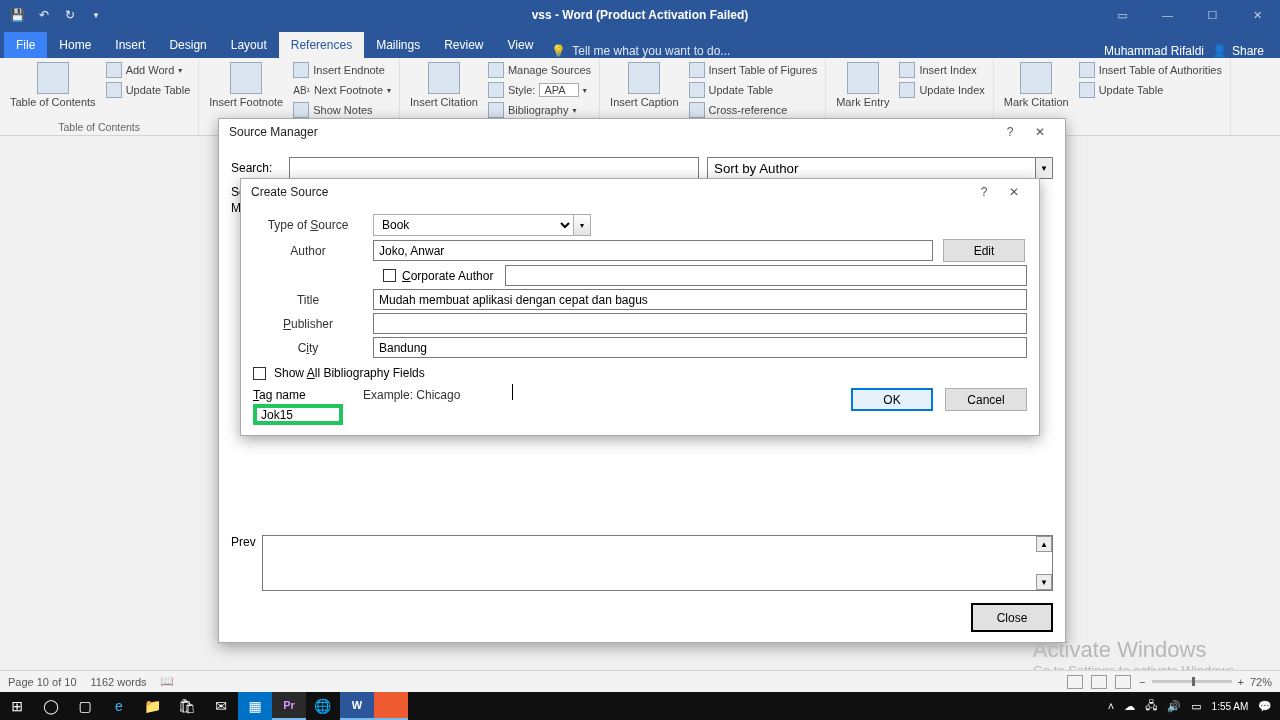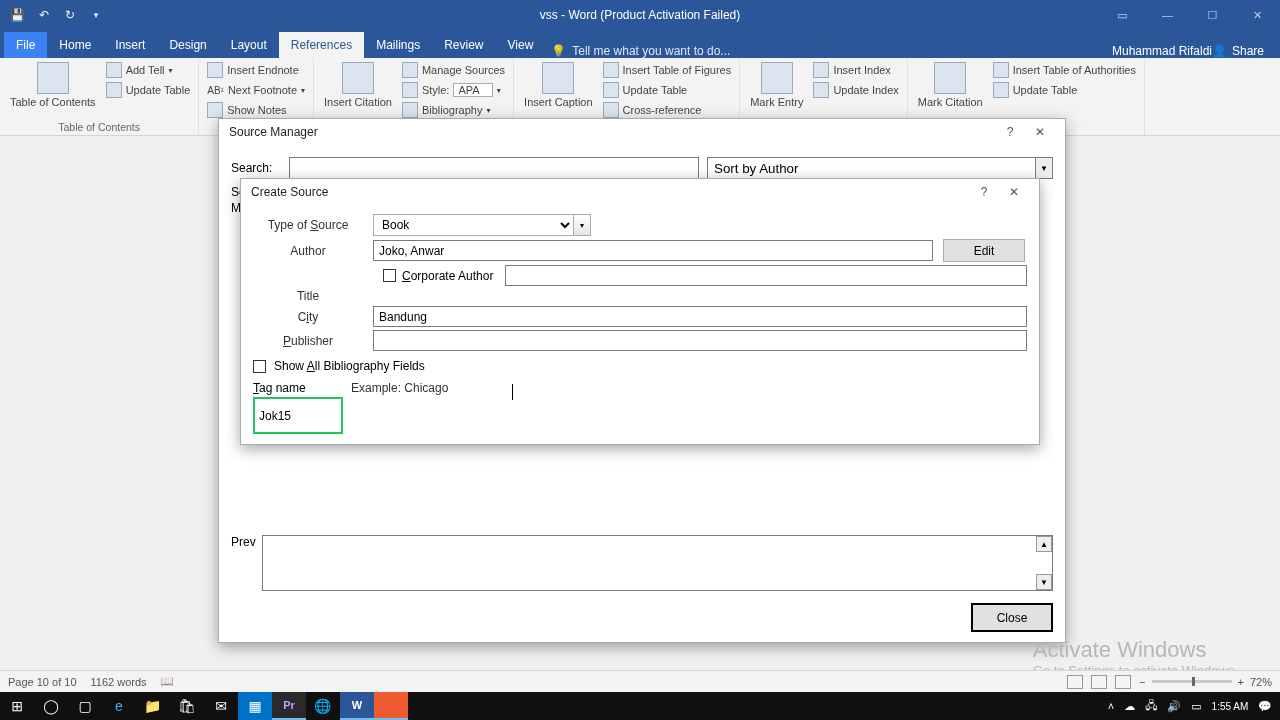--- a/index.html
+++ b/index.html
@@ -2,31 +2,31 @@
 <html><head>
 <meta charset="utf-8">
 <style>
 * { box-sizing: border-box; margin: 0; padding: 0; font-family: "Segoe UI", Tahoma, sans-serif; }
 body { width: 1280px; height: 720px; overflow: hidden; background: #fff; position: relative; }
 
 
 .titlebar { height: 30px; background: #2b579a; display: flex; align-items: center; color: #fff; font-size: 12px; position: relative; }
 .titlebar .qat { display: flex; gap: 2px; padding: 0 6px; }
 .titlebar .qat span { width: 24px; height: 24px; display: inline-flex; align-items: center; justify-content: center; opacity: .9; cursor: default; }
-.titlebar .title { position: absolute; left: 50%; transform: translateX(-50%); }
+.titlebar .title { position: absolute; left: 50%; transform: translateX(-50%); font-weight: bold; }
 .titlebar .winbtns { margin-left: auto; display: flex; }
 .titlebar .winbtns span { width: 45px; height: 30px; display: inline-flex; align-items: center; justify-content: center; font-size: 11px; opacity:.7;}
 
 
 .tabs { height: 28px; background: #2b579a; display: flex; align-items: flex-end; padding: 0 4px; color: #fff; font-size: 12px; }
 .tabs .tab { padding: 6px 12px; cursor: default; }
 .tabs .tab.active { background: #f3f3f3; color: #2b579a; }
 .tabs .tab.file { background: #3b82f6; color:#fff; }
 .tabs .tellme { margin-left: 6px; display: flex; align-items: center; gap: 6px; opacity:.85; }
-.tabs .right { margin-left: auto; display: flex; align-items: center; gap: 0; padding: 0 12px; justify-content: space-between; }
+.tabs .right { margin-left: auto; display: flex; align-items: center; gap: 8px; padding: 0 12px; justify-content: space-between; }
 .tabs .share { display: flex; align-items: center; gap: 5px; }
 
 
 .ribbon { height: 78px; background: #f3f3f3; border-bottom: 1px solid #d4d4d4; display: flex; font-size: 11px; color: #444; }
 .rgroup { border-right: 1px solid #e1e1e1; padding: 2px 6px; display: flex; flex-direction: column; }
 .rgroup .body { display: flex; gap: 4px; height: 62px; align-items: flex-start; }
 .rgroup .lbl { text-align: center; font-size: 10.5px; color: #666; margin-top: auto; }
 .rbtn { display: flex; flex-direction: column; align-items: center; padding: 2px 4px; gap: 2px; cursor: default;}
 .rbtn .ic { width: 24px; height: 24px; background: #dbe5f1; border: 1px solid #9ab; }
 .rbtn .ic.big { width: 32px; height: 32px; }
@@ -70,23 +70,23 @@
 #create-source .frow input[type=text] { height: 21px; border: 1px solid #7a7a7a; padding: 0 5px; font-size: 12px; }
 #create-source .frow input.long{flex:1;}
 #create-source .frow input.med{flex:1; max-width:560px;}
 #create-source select{height:22px;border:1px solid #adadad;border-right:none;font-size:12px;padding:0 4px;width:200px;background:#fff;}
 .selectwrap{display:flex;}
 .selectwrap .dd{width:18px;height:22px;border:1px solid #adadad;background:linear-gradient(#fff,#e4e4e4);display:flex;align-items:center;justify-content:center;font-size:8px;}
 .editbtn{width:82px;height:23px;border:1px solid #adadad;background:#e1e1e1;font-size:12px;margin-left:10px;}
 .corp-row{padding-left:130px;display:flex;align-items:center;gap:6px;margin:2px 0;}
 .corp-row input.cp{flex:1;height:21px;border:1px solid #7a7a7a;margin-left:6px;}
 .sectionlbl{font-size:12px;color:#333;margin:4px 0 2px 10px;}
-.bottom-row{display:flex;align-items:flex-start;margin-top:8px;gap:8px;}
+.bottom-row{display:flex;align-items:flex-start;margin-top:8px;gap:20px;}
 .tagcol{display:flex;flex-direction:column;gap:2px;}
-.tagcol input{width:90px;height:37px;border:2px solid #22c55e;padding:1px 4px;font-size:12px;}
+.tagcol input{width:90px;height:21px;border:4px solid #22c55e;padding:1px 4px;font-size:12px;}
 .dlgactions{margin-left:auto;display:flex;gap:12px;align-items:center;}
 .btn{width:82px;height:23px;border:1px solid #adadad;background:#e1e1e1;font-size:12px;}
 .btn.primary{border:2px solid #0078d7;background:#e5f1fb;}
 .checkbox{width:13px;height:13px;border:1px solid #333;display:inline-block;background:#fff;}
 .showall{display:flex;align-items:center;gap:8px;margin-top:8px;font-size:12px;}
 .example{font-size:12px;color:#333;}
 
 
 .caret{position:absolute;width:1px;height:16px;background:#000;left:512px;top:384px;}
 
@@ -157,34 +157,39 @@
   <div class="rgroup">
     <div class="body">
       <div class="rbtn">
           <div class="ic big"></div>
           <span>Table of
 Contents</span>
         </div>
       <div class="rlist">
         <div class="mini">
             <div class="mi"></div>
-            <span>Add Tell</span>
+            <span>Add Word</span>
             <span style="font-size:8px;">▾</span>
           </div>
         <div class="mini">
             <div class="mi"></div>
             <span>Update Table</span>
           </div>
       </div>
     </div>
     <div class="lbl">Table of Contents</div>
   </div>
 
   <div class="rgroup">
     <div class="body">
+      <div class="rbtn">
+          <div class="ic big"></div>
+          <span>Insert
+Footnote</span>
+        </div>
       <div class="rlist">
         <div class="mini">
             <div class="mi"></div>
             <span>Insert Endnote</span>
           </div>
         <div class="mini">
             <span style="font-size:10px;">AB¹</span>
             <span>Next Footnote</span>
             <span style="font-size:8px;">▾</span>
           </div>
@@ -357,41 +362,46 @@
     </div>
 
     <div class="corp-row">
       <span class="checkbox"></span>
       <span><u>C</u>orporate Author</span>
       <input type="text" class="cp" style="">
     </div>
 
     <div class="frow">
       <label>Title</label>
+      <input type="text" class="long" value="Mudah membuat aplikasi dengan cepat dan bagus" style="">
+    </div>
+    <div class="frow">
+      <label><u>P</u>ublisher</label>
+      <input type="text" class="long" value="" style="">
     </div>
     <div class="frow">
       <label>C<u>i</u>ty</label>
       <input type="text" class="long" value="Bandung" style="">
-    </div>
-    <div class="frow">
-      <label><u>P</u>ublisher</label>
-      <input type="text" class="long" value="" style="">
     </div>
 
     <div class="showall">
       <span class="checkbox"></span>
       <span>Show <u>A</u>ll Bibliography Fields</span>
     </div>
 
     <div class="bottom-row">
       <div class="tagcol">
         <span><u>T</u>ag name</span>
         <input type="text" value="Jok15" style="">
       </div>
       <div class="example">Example: Chicago</div>
+      <div class="dlgactions">
+        <button class="btn primary">OK</button>
+        <button class="btn">Cancel</button>
+      </div>
     </div>
   </div>
 </div>
 
 <div class="caret"></div>
 
 <div class="activate">
   <div class="h">Activate Windows</div>
   <div class="s">Go to Settings to activate Windows.</div>
 </div>

